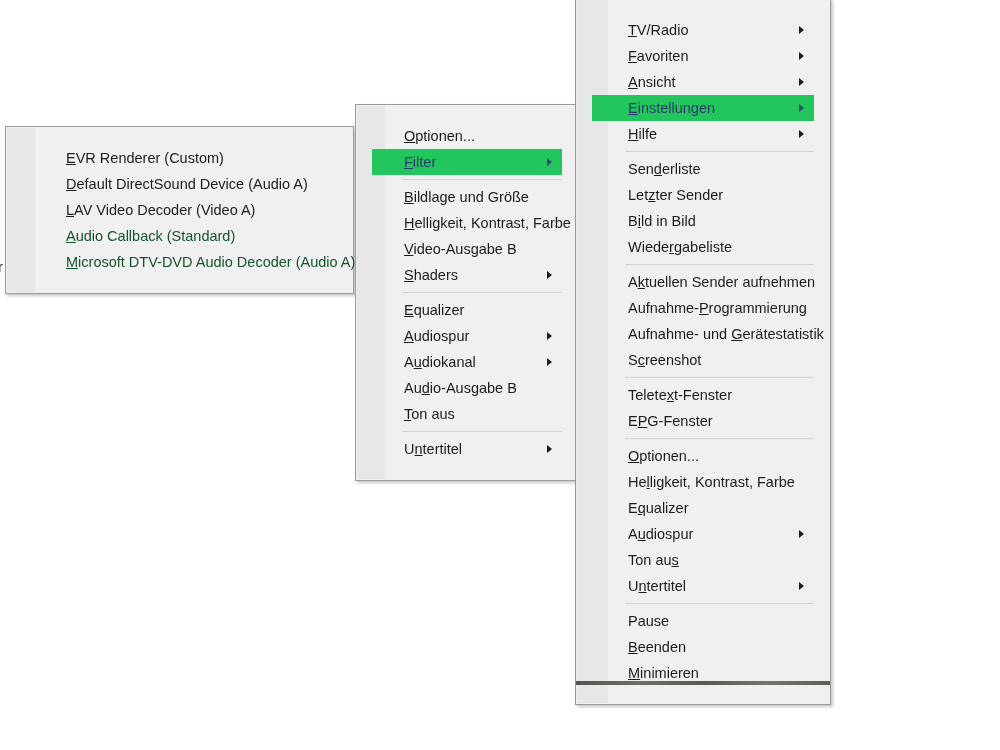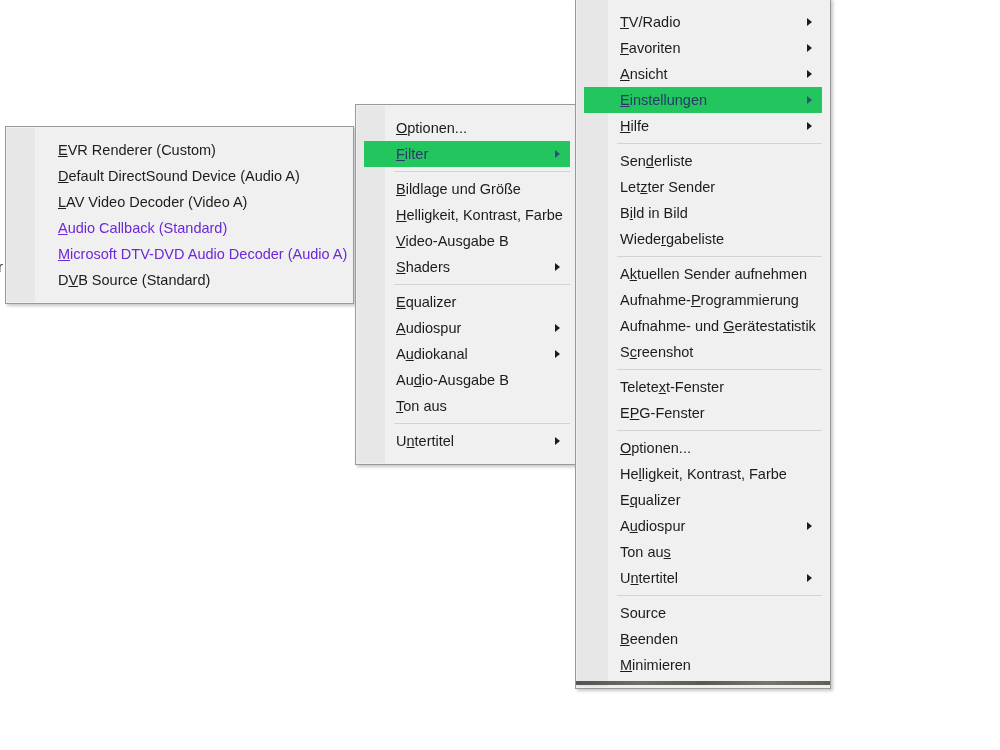--- a/index.html
+++ b/index.html
@@ -44,38 +44,38 @@
     width: 28px;
     background: #e7e7e7;
     pointer-events: none;
   }
   .menu.gutter-wide::before { width: 31px; }
 
   .menu-list {
     position: relative;
     z-index: 2;
     list-style: none;
-    margin: 8px;
+    margin: 16px;
     padding: 0;
   }
 
   .menu-item {
     position: relative;
     height: 26px;
     line-height: 26px;
     padding: 0 26px 0 32px;
     font-size: 14.5px;
     color: #1c1c1c;
     white-space: nowrap;
     cursor: default;
     box-sizing: border-box;
   }
   .menu.gutter-wide .menu-item { padding-left: 36px; }
 
-  .menu-item.disabled { color: #6d28d9; }
+  .menu-item.disabled { color: #14532d; }
 
   .menu-item.highlight {
     background: #22c55e;
     color: #2b3a6b;
   }
 
   .menu-item .mn {
     text-decoration: underline;
     text-underline-offset: 1px;
   }
@@ -123,21 +123,20 @@
 
 <div class="bg-glyph" style="left:-2px; top:258px;">r</div>
 
 <div class="menu" id="menu-left">
   <ul class="menu-list">
       <li class="menu-item"><span><span class="mn">E</span>VR Renderer (Custom)</span></li>
       <li class="menu-item"><span><span class="mn">D</span>efault DirectSound Device (Audio A)</span></li>
       <li class="menu-item"><span><span class="mn">L</span>AV Video Decoder (Video A)</span></li>
       <li class="menu-item disabled"><span><span class="mn">A</span>udio Callback (Standard)</span></li>
       <li class="menu-item disabled"><span><span class="mn">M</span>icrosoft DTV-DVD Audio Decoder (Audio A)</span></li>
-      <li class="menu-item"><span>D<span class="mn">V</span>B Source (Standard)</span></li>
     </ul>
 </div>
 
 <div class="menu" id="menu-filter">
   <ul class="menu-list">
       <li class="menu-item"><span><span class="mn">O</span>ptionen...</span></li>
       <li class="menu-item highlight"><span><span class="mn">F</span>ilter</span><span class="arrow"></span></li>
       <li class="separator"></li>
       <li class="menu-item"><span><span class="mn">B</span>ildlage und Größe</span></li>
       <li class="menu-item"><span><span class="mn">H</span>elligkeit, Kontrast, Farbe</span></li>
@@ -175,19 +174,19 @@
       <li class="menu-item"><span>Telete<span class="mn">x</span>t-Fenster</span></li>
       <li class="menu-item"><span>E<span class="mn">P</span>G-Fenster</span></li>
       <li class="separator"></li>
       <li class="menu-item"><span><span class="mn">O</span>ptionen...</span></li>
       <li class="menu-item"><span>He<span class="mn">l</span>ligkeit, Kontrast, Farbe</span></li>
       <li class="menu-item"><span>E<span class="mn">q</span>ualizer</span></li>
       <li class="menu-item"><span>A<span class="mn">u</span>diospur</span><span class="arrow"></span></li>
       <li class="menu-item"><span>Ton au<span class="mn">s</span></span></li>
       <li class="menu-item"><span>U<span class="mn">n</span>tertitel</span><span class="arrow"></span></li>
       <li class="separator"></li>
-      <li class="menu-item"><span>Source</span></li>
+      <li class="menu-item"><span>Pause</span></li>
       <li class="menu-item"><span><span class="mn">B</span>eenden</span></li>
       <li class="menu-item"><span><span class="mn">M</span>inimieren</span></li>
     </ul>
 </div>
 
 <div class="shadow-strip"></div>
 
 </body></html>

